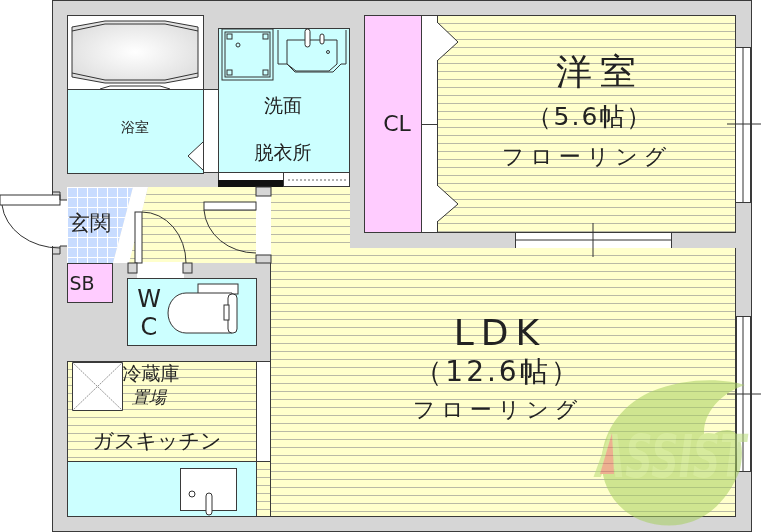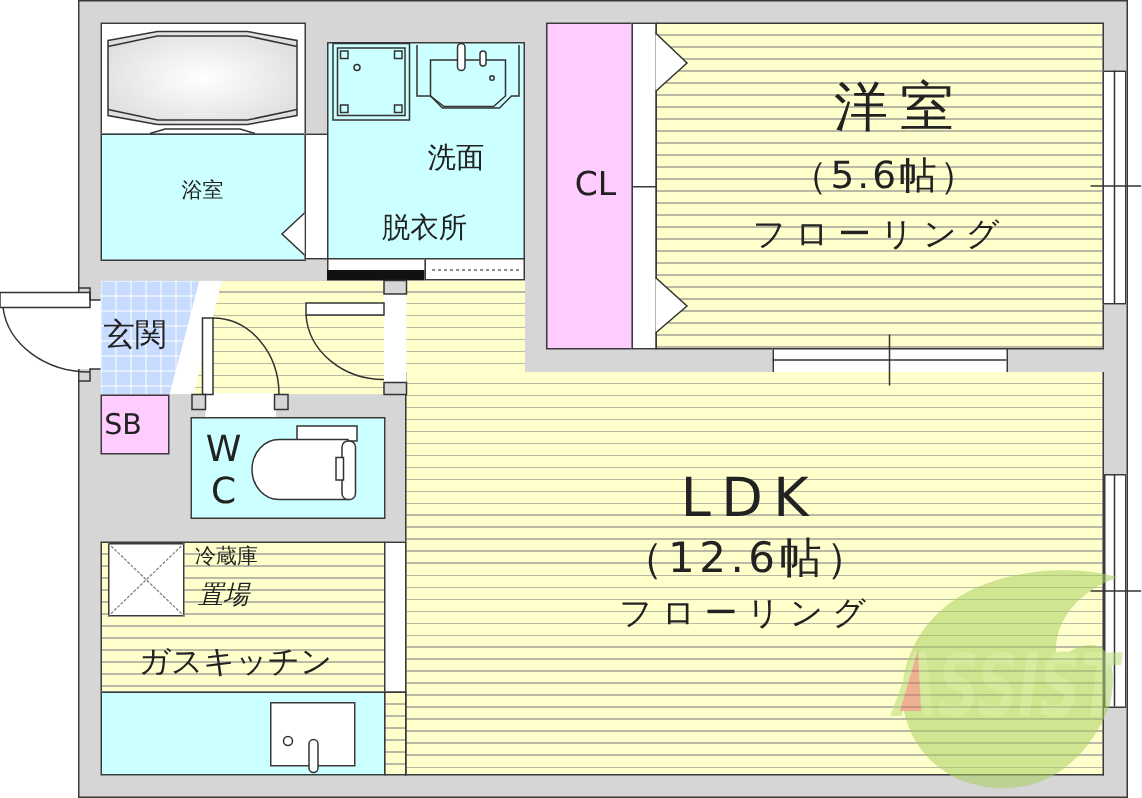--- a/index.html
+++ b/index.html
@@ -20,21 +20,21 @@
 <div class="abs wall outline" style="left:52px;top:0;width:700px;height:532px;"></div>
 
 <div class="abs white" style="left:51px;top:200px;width:17px;height:46px;"></div>
 
 <div class="abs white outline" style="left:67px;top:15px;width:137px;height:75px;"></div>
 <div class="abs cyan outline" style="left:67px;top:89px;width:137px;height:85px;"></div>
 <div class="abs white outline" style="left:203px;top:89px;width:16px;height:84px;"></div>
 <div class="lbl" style="left:100px;top:120px;width:70px;font-size:14px;">浴室</div>
 
 <div class="abs cyan outline" style="left:218px;top:28px;width:132px;height:145px;"></div>
-<div class="lbl" style="left:243px;top:96px;width:80px;font-size:19px;text-align:right;">洗面</div>
+<div class="lbl" style="left:243px;top:96px;width:80px;font-size:19px;">洗面</div>
 <div class="lbl" style="left:243px;top:121px;width:80px;font-size:19px;margin-top:22px;">脱衣所</div>
 <div class="abs white outline" style="left:218px;top:172px;width:66px;height:9px;"></div>
 <div class="abs" style="left:218px;top:180px;width:66px;height:7px;background:#111;"></div>
 <div class="abs white outline" style="left:283px;top:172px;width:67px;height:15px;"></div>
 
 <div class="abs pink outline" style="left:364px;top:15px;width:58px;height:218px;"></div>
 <div class="lbl" style="left:372px;top:113px;width:50px;font-size:22px;">CL</div>
 <div class="abs white outline" style="left:421px;top:15px;width:17px;height:110px;"></div>
 <div class="abs white outline" style="left:421px;top:124px;width:17px;height:109px;"></div>
 
@@ -65,21 +65,21 @@
 <div class="abs white" style="left:137px;top:262px;width:47px;height:17px;"></div>
 <div class="abs cyan outline" style="left:127px;top:278px;width:130px;height:68px;"></div>
 <div class="lbl" style="left:136px;top:287px;width:26px;font-size:24px;">W</div>
 <div class="lbl" style="left:136px;top:315px;width:26px;font-size:24px;">C</div>
 
 <div class="abs floor outline" style="left:67px;top:361px;width:190px;height:101px;"></div>
 <div class="abs cyan outline" style="left:67px;top:461px;width:190px;height:56px;"></div>
 <div class="abs white outline" style="left:256px;top:361px;width:15px;height:101px;"></div>
 <div class="abs floor outline" style="left:256px;top:461px;width:15px;height:56px;"></div>
 <div class="abs white outline" style="left:72px;top:362px;width:51px;height:49px;"></div>
-<div class="lbl" style="left:120px;top:364px;width:62px;font-size:14px;">冷蔵庫</div>
+<div class="lbl" style="left:120px;top:364px;width:62px;font-size:19px;">冷蔵庫</div>
 <div class="lbl" style="left:124px;top:389px;width:50px;font-size:17px;font-style:italic;">置場</div>
 <div class="lbl" style="left:84px;top:431px;width:146px;font-size:21px;">ガスキッチン</div>
 <div class="abs white outline" style="left:180px;top:468px;width:57px;height:43px;"></div>
 
 <svg width="761" height="532" viewBox="0 0 761 532">
 
   <g fill="none" stroke="#333" stroke-width="1">
     <defs>
       <radialGradient id="tubg" cx="50%" cy="50%" r="60%">
         <stop offset="0" stop-color="#ffffff"></stop>

